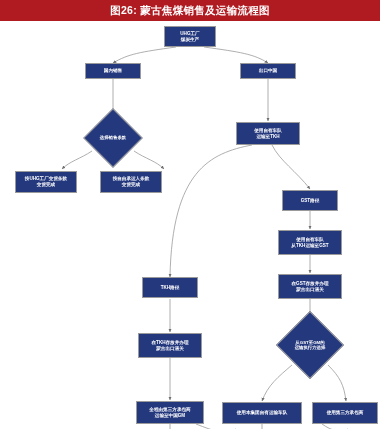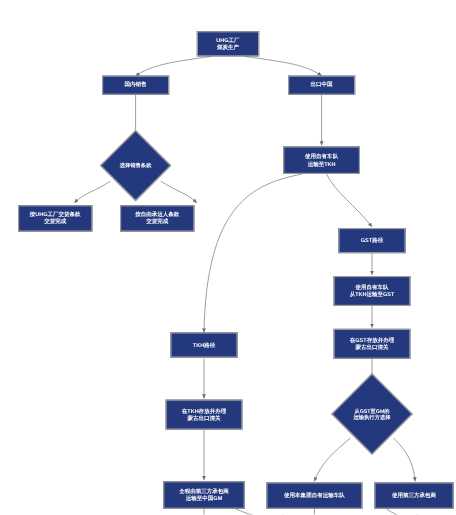--- a/index.html
+++ b/index.html
@@ -87,20 +87,23 @@
     line-height: 1.25;
     white-space: pre-line;
     z-index: 3;
   }
 </style>
 </head>
 <body>
 
 <div id="figure">
 
+  <div class="title-bar">
+    <span class="title-text">图26: 蒙古焦煤销售及运输流程图</span>
+  </div>
 
   <div class="canvas">
 
     <svg class="edges" viewBox="0 0 380 408">
       <defs>
         <marker id="ah" markerWidth="5" markerHeight="5" refX="4.2" refY="2" orient="auto">
           <path d="M0,0 L4.4,2 L0,4 z" fill="#6E6E6E"></path>
         </marker>
       </defs>
       <g stroke="#9A9A9A" stroke-width="0.8" fill="none" marker-end="url(#ah)">

